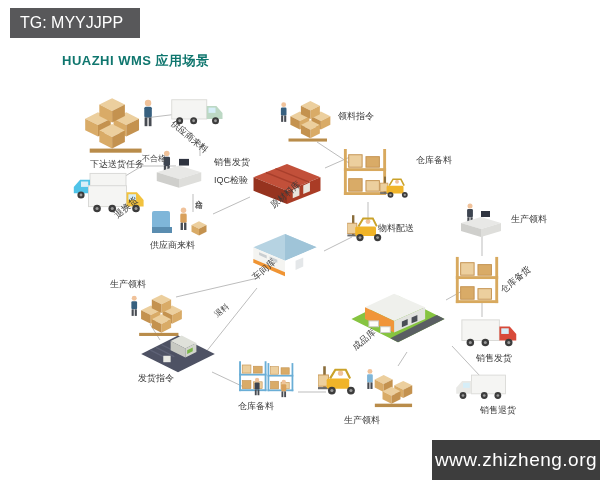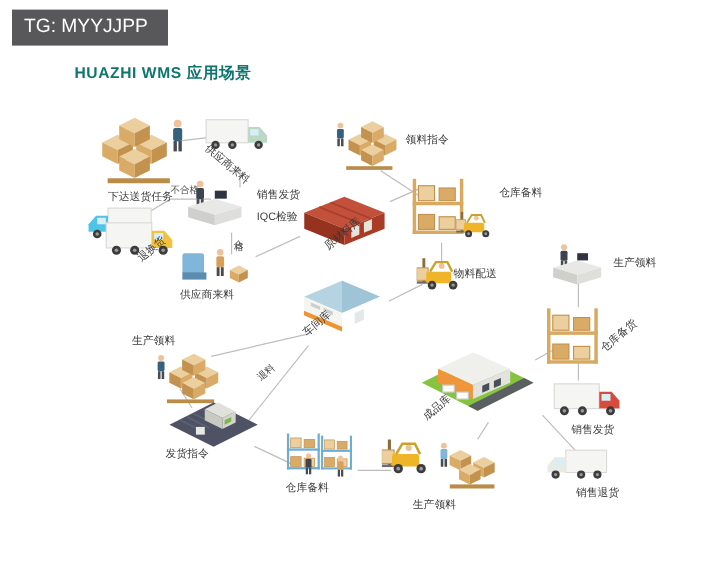--- a/index.html
+++ b/index.html
@@ -148,20 +148,23 @@
     <polyline points="446,300 462,291"></polyline>
     <polyline points="452,346 480,376"></polyline>
     <polyline points="482,236 482,256"></polyline>
     <polyline points="482,301 482,317"></polyline>
   </svg>
 
   <div class="banner">
     <span>TG: MYYJJPP</span>
   </div>
   <div class="title">HUAZHI WMS 应用场景</div>
+  <div class="footer">
+    <span>www.zhizheng.org</span>
+  </div>
 
   <div class="node" style="left:62px;top:92px">
     <svg style="left:14px;top:0" width="84" height="66" viewBox="0 0 64 56">
         <use href="#i-stack"></use>
       </svg>
     <div class="lbl center" style="left:0;top:68px;width:110px">下达送货任务</div>
   </div>
 
   <div class="node" style="left:170px;top:94px">
     <svg style="left:0;top:0" width="56" height="36" viewBox="0 0 64 40" style2="">

